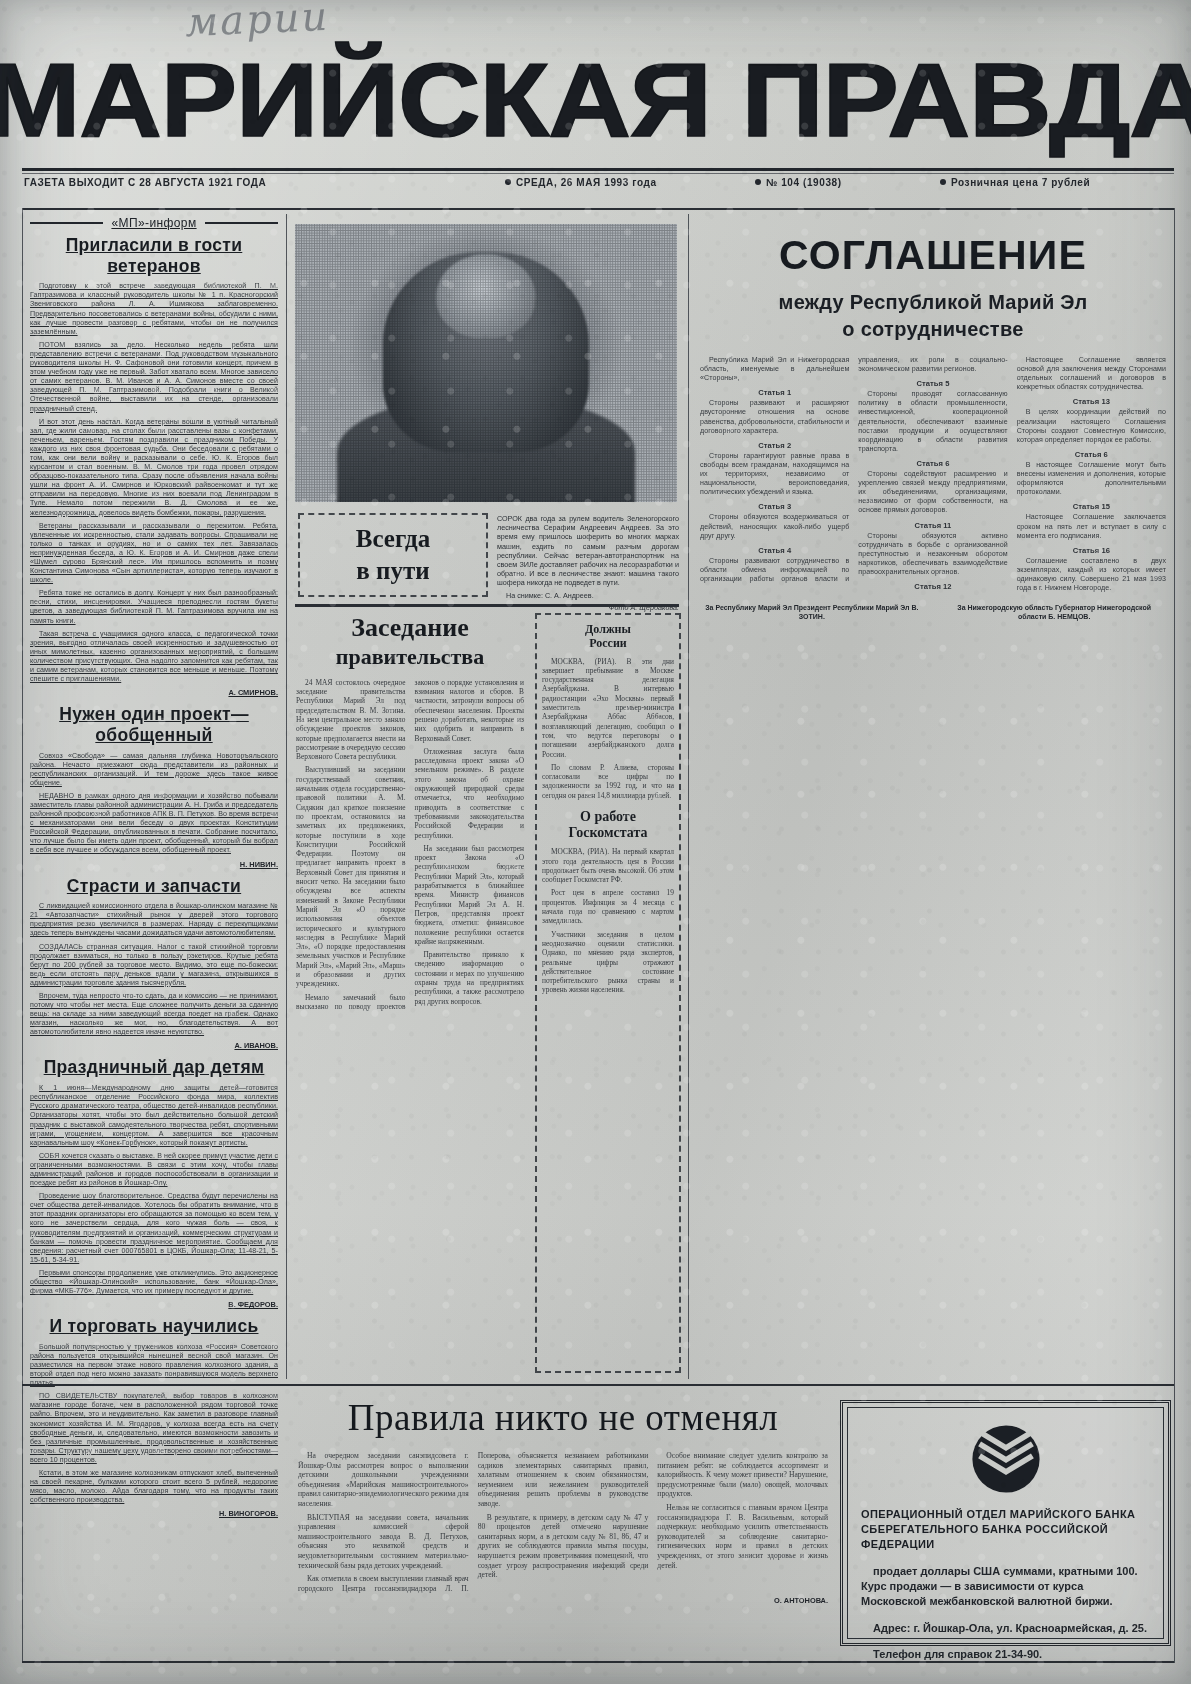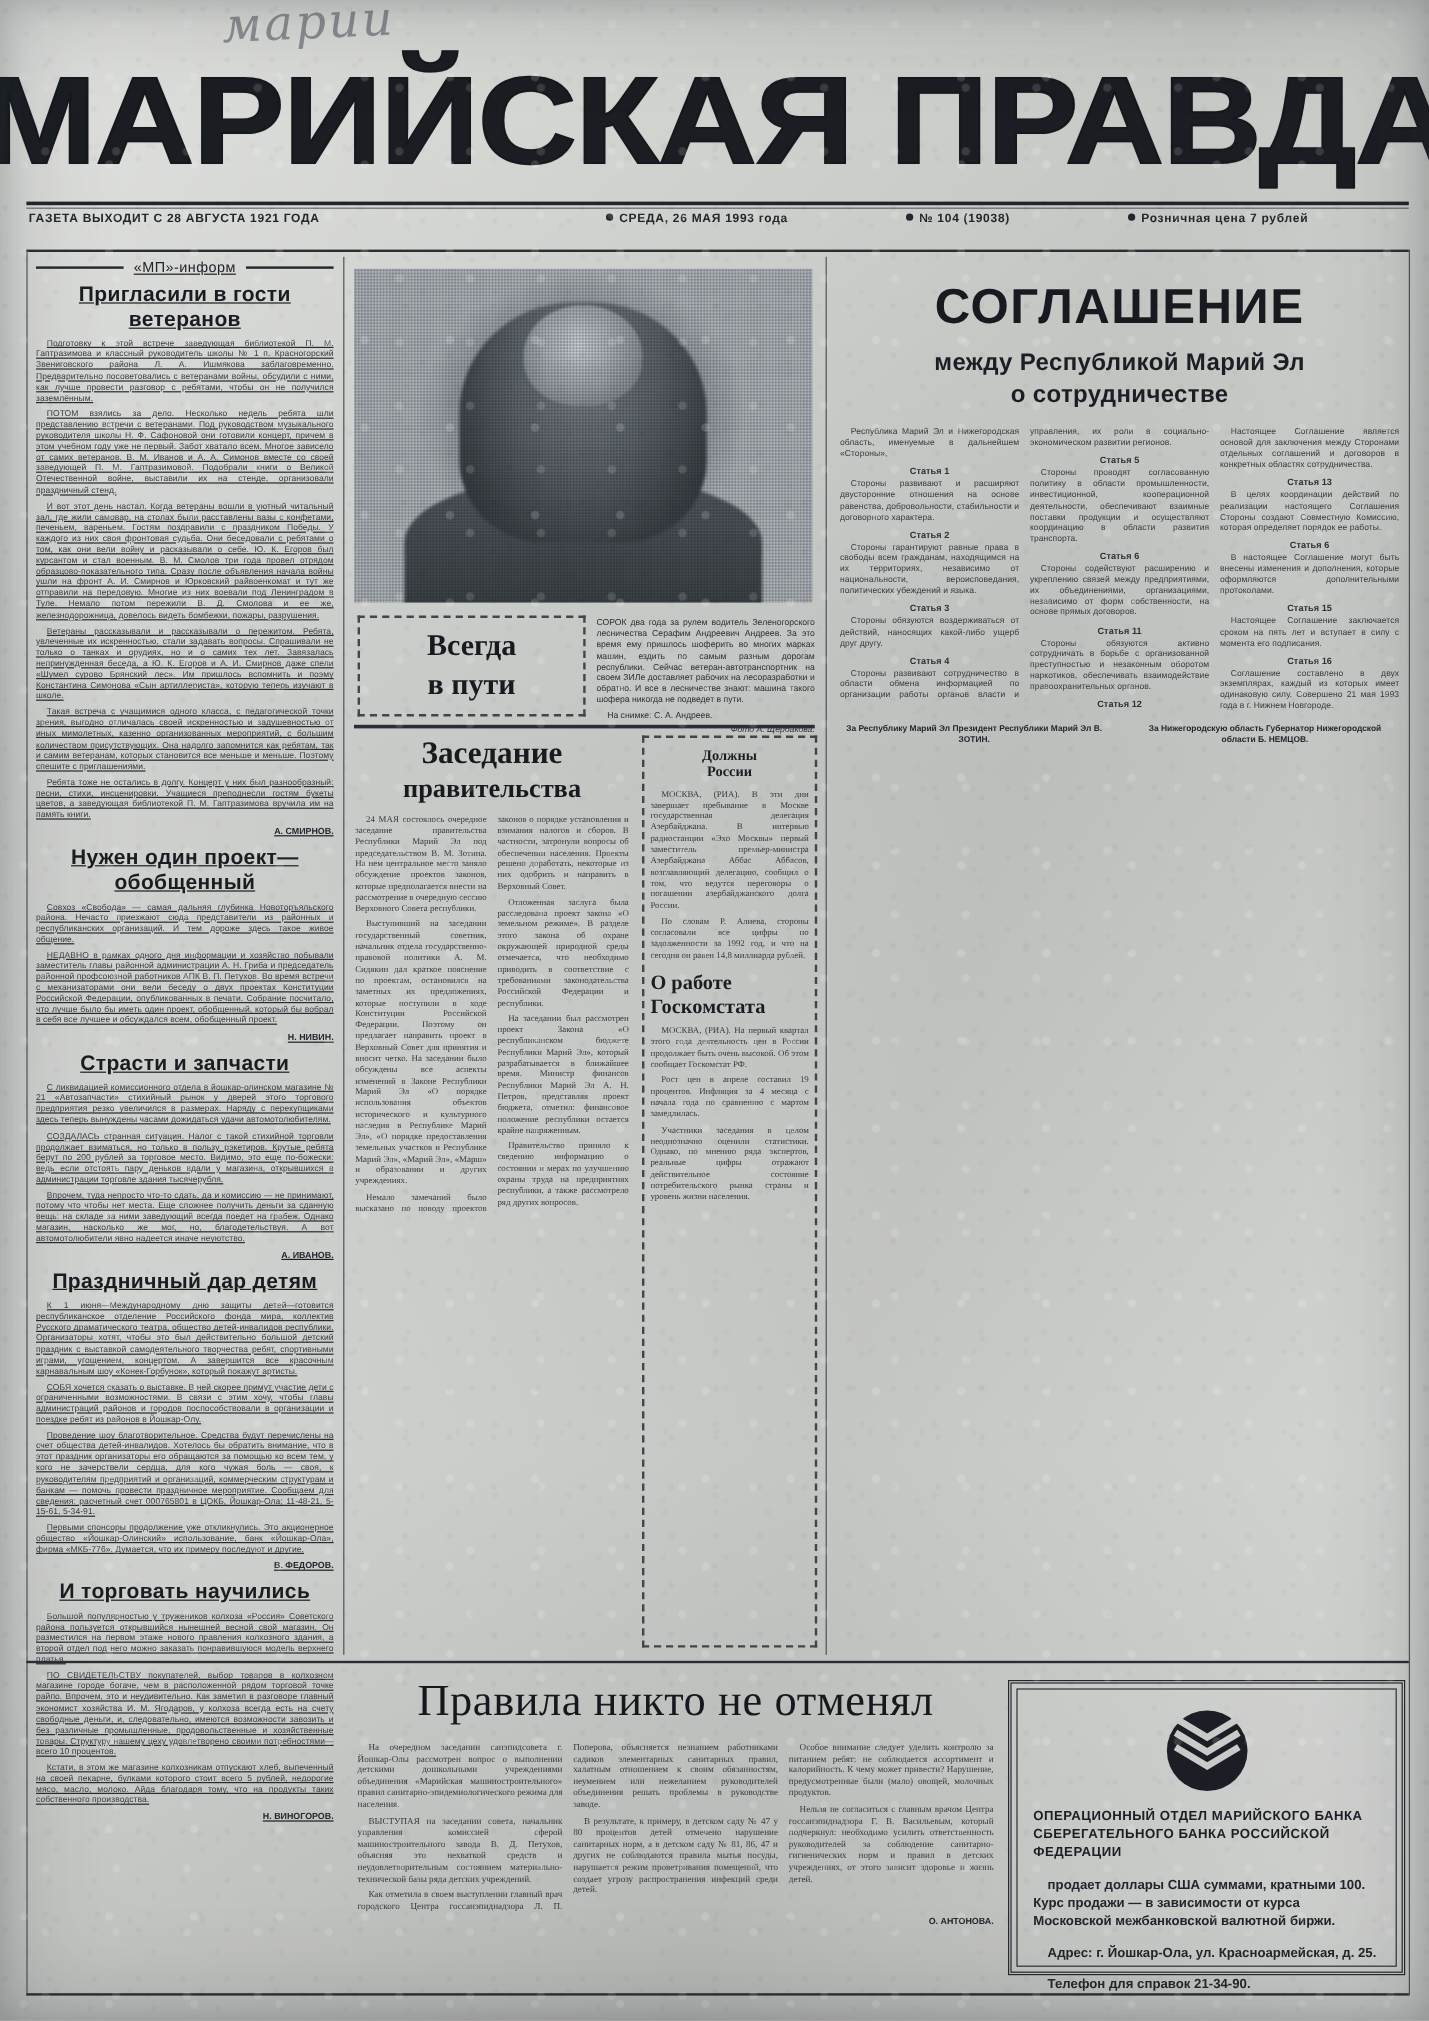--- a/index.html
+++ b/index.html
@@ -126,22 +126,22 @@
   .ad-t{font-family:"Liberation Sans",sans-serif;font-weight:bold;font-size:11px;
     line-height:1.4;color:#22262c;}
 
   .caption{font-family:"Liberation Sans",sans-serif;font-size:7.2px;line-height:9.2px;
     color:#2b3036;text-align:justify;filter:blur(.22px);}
   .credit{font-family:"Liberation Sans",sans-serif;font-size:7.2px;text-align:right;
     color:#2b3036;font-style:italic;}
 
   .boxhead{font-family:"Liberation Serif",serif;font-weight:bold;font-size:12px;
     text-align:center;color:#1a1e23;line-height:1.15;}
-  .boxhead2{font-family:"Liberation Serif",serif;font-weight:bold;font-size:17px;
-    text-align:left;color:#1a1e23;line-height:1.15;}
+  .boxhead2{font-family:"Liberation Serif",serif;font-weight:bold;font-size:14px;
+    text-align:center;color:#1a1e23;line-height:1.15;}
 
   .signblk{font-family:"Liberation Sans",sans-serif;font-weight:bold;font-size:7px;
     line-height:9px;color:#23272d;text-align:center;filter:blur(.2px);}
 
   .three{column-count:3;column-gap:9px;}
   .two{column-count:2;column-gap:9px;}
 </style>
 </head>
 <body>
 
@@ -176,22 +176,22 @@
       <span class="ln"></span>
     </div>
 
     <div>
       <div class="h-art" style="margin:3px 0 6px">Пригласили в гости ветеранов</div>
       <div class="bodytext">
         <p>Подготовку к этой встрече заведующая библиотекой П. М. Гаптразимова и классный руководитель школы № 1 п. Красногорский Звениговского района Л. А. Ишмякова заблаговременно. Предварительно посоветовались с ветеранами войны, обсудили с ними, как лучше провести разговор с ребятами, чтобы он не получился заземлённым.</p>
         <p>ПОТОМ взялись за дело. Несколько недель ребята шли представлению встречи с ветеранами. Под руководством музыкального руководителя школы Н. Ф. Сафоновой они готовили концерт, причем в этом учебном году уже не первый. Забот хватало всем. Многое зависело от самих ветеранов. В. М. Иванов и А. А. Симонов вместе со своей заведующей П. М. Гаптразимовой. Подобрали книги о Великой Отечественной войне, выставили их на стенде, организовали праздничный стенд.</p>
         <p>И вот этот день настал. Когда ветераны вошли в уютный читальный зал, где жили самовар, на столах были расставлены вазы с конфетами, печеньем, вареньем. Гостям поздравили с праздником Победы. У каждого из них своя фронтовая судьба. Они беседовали с ребятами о том, как они вели войну и расказывали о себе. Ю. К. Егоров был курсантом и стал военным. В. М. Смолов три года провел отрядом образцово-показательного типа. Сразу после объявления начала войны ушли на фронт А. И. Смирнов и Юрковский райвоенкомат и тут же отправили на передовую. Многие из них воевали под Ленинградом в Туле. Немало потом пережили В. Д. Смолова и ее же, железнодорожница, довелось видеть бомбежки, пожары, разрушения.</p>
         <p>Ветераны рассказывали и рассказывали о пережитом. Ребята, увлеченные их искренностью, стали задавать вопросы. Спрашивали не только о танках и орудиях, но и о самих тех лет. Завязалась непринужденная беседа, а Ю. К. Егоров и А. И. Смирнов даже спели «Шумел сурово Брянский лес». Им пришлось вспомнить и поэму Константина Симонова «Сын артиллериста», которую теперь изучают в школе.</p>
+        <p>Ребята тоже не остались в долгу. Концерт у них был разнообразный: песни, стихи, инсценировки. Учащиеся преподнесли гостям букеты цветов, а заведующая библиотекой П. М. Гаптразимова вручила им на память книги.</p>
         <p>Такая встреча с учащимися одного класса, с педагогической точки зрения, выгодно отличалась своей искренностью и задушевностью от иных мимолетных, казенно организованных мероприятий, с большим количеством присутствующих. Она надолго запомнится как ребятам, так и самим ветеранам, которых становится все меньше и меньше. Поэтому спешите с приглашениями.</p>
-        <p>Ребята тоже не остались в долгу. Концерт у них был разнообразный: песни, стихи, инсценировки. Учащиеся преподнесли гостям букеты цветов, а заведующая библиотекой П. М. Гаптразимова вручила им на память книги.</p>
       </div>
       <div class="sig">А. СМИРНОВ.</div>
     </div>
 
     <div style="margin-top:7px">
       <div class="h-art" style="margin:3px 0 6px">Нужен один проект— обобщенный</div>
       <div class="bodytext">
         <p>Совхоз «Свобода» — самая дальняя глубинка Новоторъяльского района. Нечасто приезжают сюда представители из районных и республиканских организаций. И тем дороже здесь такое живое общение.</p>
         <p>НЕДАВНО в рамках одного дня информации и хозяйство побывали заместитель главы районной администрации А. Н. Гриба и председатель районной профсоюзной работников АПК В. П. Петухов. Во время встречи с механизаторами они вели беседу о двух проектах Конституции Российской Федерации, опубликованных в печати. Собрание посчитало, что лучше было бы иметь один проект, обобщенный, который бы вобрал в себя все лучшее и обсуждался всем, обобщенный проект.</p>
       </div>

